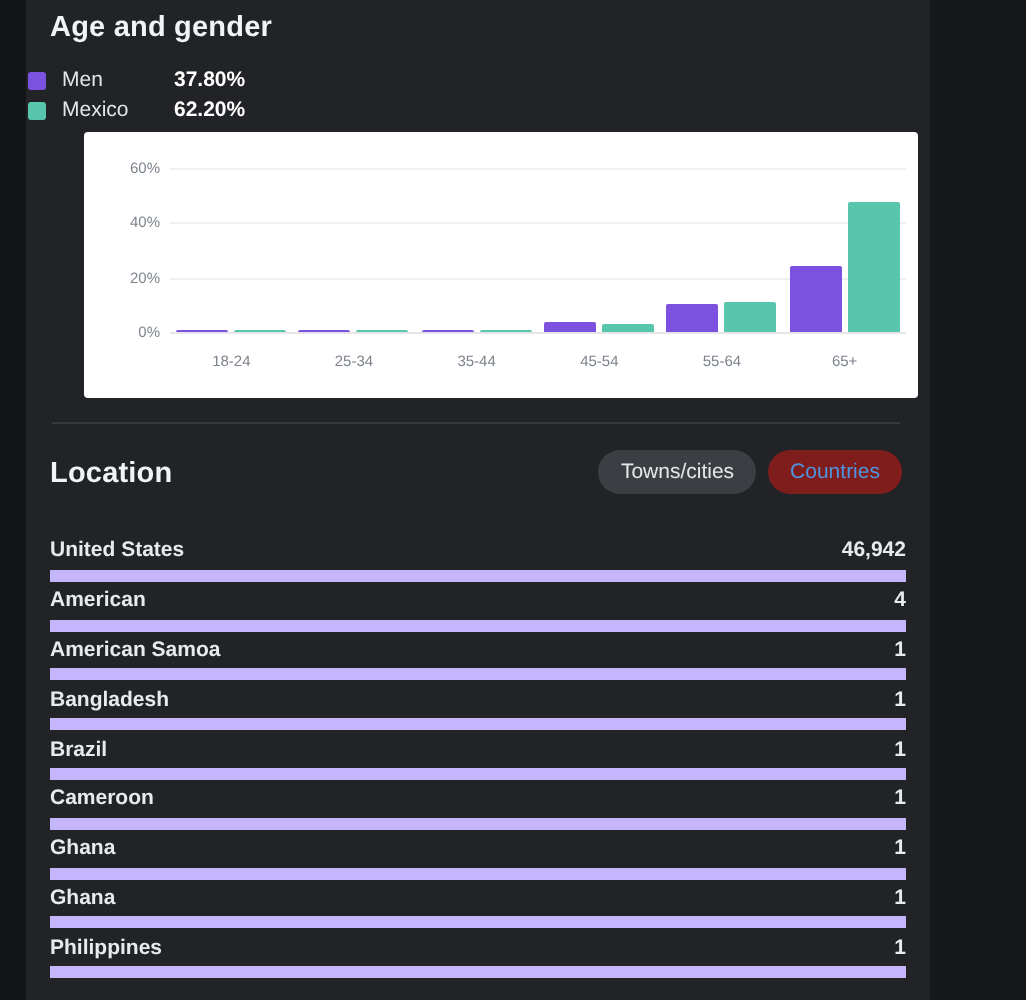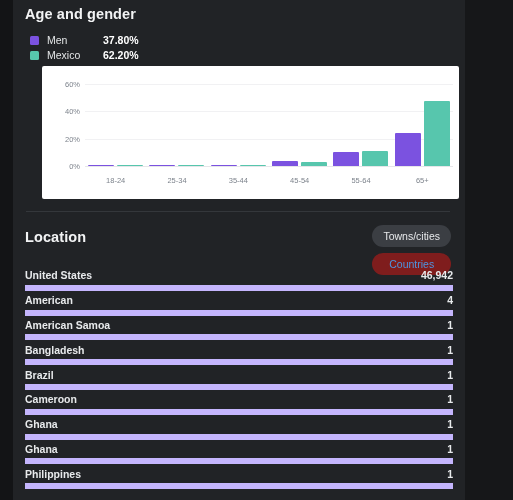--- a/index.html
+++ b/index.html
@@ -56,21 +56,21 @@
     position: absolute;
     left: 12px; top: 6px;
     font-size: 14.5px;
     font-weight: bold;
     color: #f2f3f4;
     letter-spacing: 0.1px;
   }
 
   .legend {
     position: absolute;
-    left: 17px; top: 33px;
+    left: 1px; top: 33px;
   }
   .legend-row {
     display: flex;
     align-items: center;
     height: 14px;
     margin-bottom: 1px;
   }
   .legend-swatch {
     width: 9px; height: 9px;
     border-radius: 1.5px;
@@ -177,21 +177,20 @@
     font-size: 14.5px;
     font-weight: bold;
     color: #f2f3f4;
     letter-spacing: 0.1px;
   }
   .toggle-group {
     position: absolute;
     right: 14px; top: 3px;
     display: flex;
     gap: 6px;
-    flex-direction: column;
   }
   .pill {
     height: 22px;
     padding: 0 11px;
     border-radius: 11px;
     display: flex;
     align-items: center;
     justify-content: center;
     font-size: 10.5px;
     white-space: nowrap;

